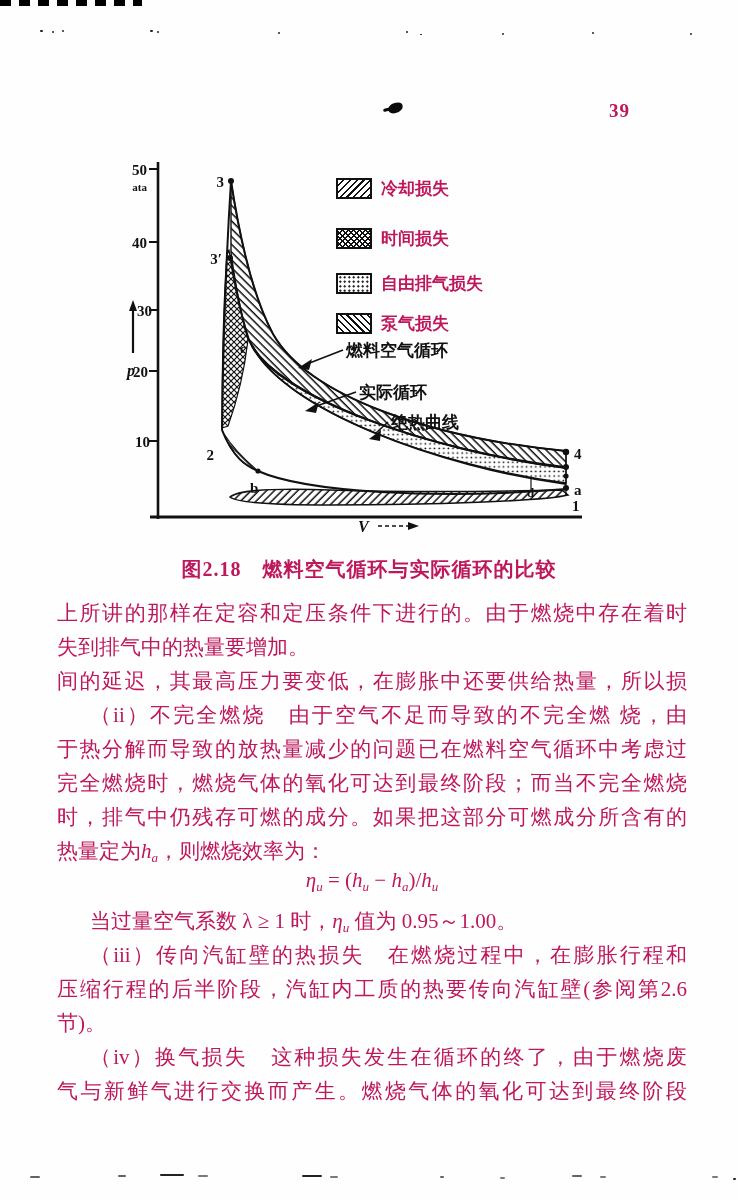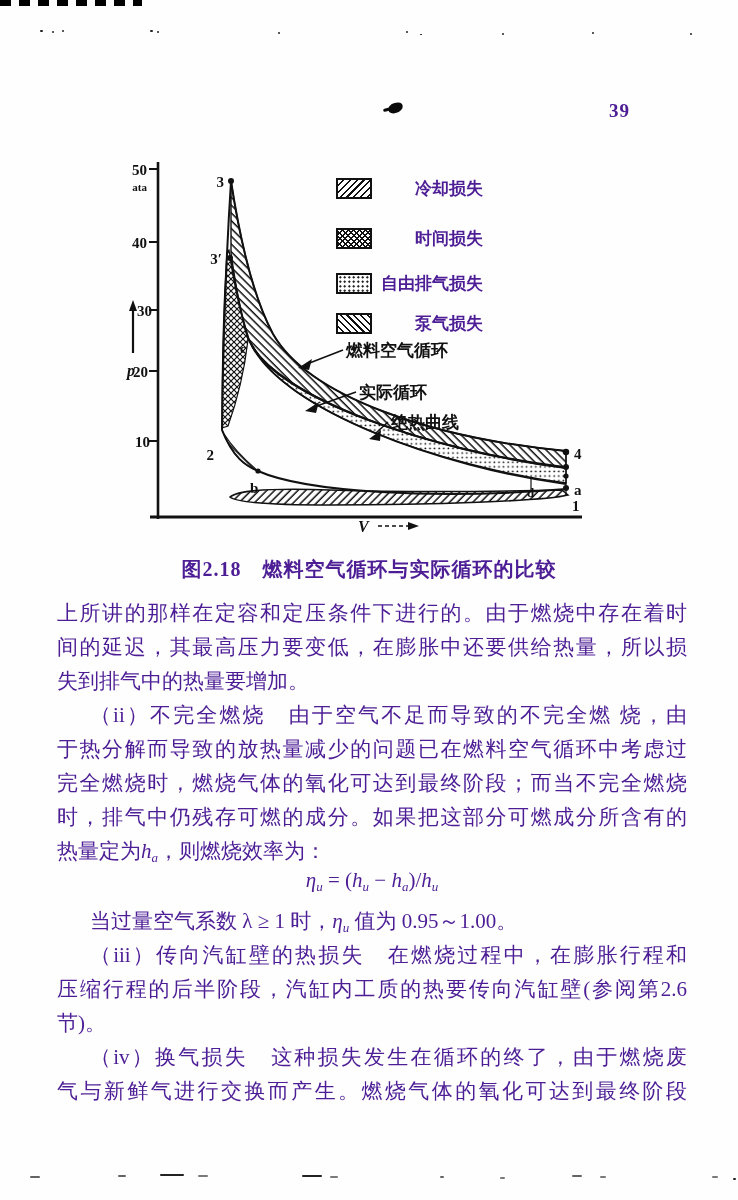--- a/index.html
+++ b/index.html
@@ -1,36 +1,36 @@
 <!DOCTYPE html>
 <html><head>
 <meta charset="utf-8">
 <style>
   html,body{margin:0;padding:0;background:#e8e8e4;}
   .page{position:relative;width:738px;height:1200px;background:#fefefe;margin:0 auto;
-        font-family:"Liberation Serif","DejaVu Serif",serif;color:#4c1d95;overflow:hidden;}
+        font-family:"Liberation Serif","DejaVu Serif",serif;color:#be185d;overflow:hidden;}
   
   .topbar{position:absolute;left:0;top:0;width:142px;height:6px;
           background:repeating-linear-gradient(90deg,#000 0 11px,transparent 11px 19px);}
   .speck{position:absolute;background:#222;border-radius:1px;}
   .inkblob{position:absolute;left:388px;top:103px;width:15px;height:10px;background:#0a0a0a;
            border-radius:55% 40% 60% 45%;transform:rotate(-14deg);}
   .inkblob::before{content:"";position:absolute;left:-5px;top:3px;width:7px;height:3px;background:#0a0a0a;border-radius:2px;}
   .pageno{position:absolute;left:609px;top:100px;font-size:19px;font-weight:bold;letter-spacing:1px;}
   
   .figsvg{position:absolute;left:95px;top:148px;width:560px;height:405px;}
   svg text{font-family:"Liberation Serif","DejaVu Serif",serif;fill:#111;}
   .tick{font-size:15px;font-weight:bold;}
   .unit{font-size:11px;font-weight:bold;}
   .axl{font-size:16px;font-style:italic;font-weight:bold;}
   .pt{font-size:15px;font-weight:bold;}
   .pts{font-size:13px;font-weight:bold;}
   .cjk{font-size:17px;font-weight:bold;}
   .legend{position:absolute;left:336px;top:178px;}
-  .leg-item{display:flex;align-items:center;gap:9px;justify-content:space-between;}
+  .leg-item{display:flex;align-items:center;gap:9px;}
   .leg-item + .leg-item{margin-top:29px;}
   .leg-item:nth-child(3){margin-top:24px;}
   .leg-item:nth-child(4){margin-top:19px;}
   .sw{width:36px;height:21px;border:2px solid #111;box-sizing:border-box;background:#fff;flex:0 0 auto;}
   .sw-cool{background-image:repeating-linear-gradient(135deg,transparent 0 3.2px,#111 3.2px 4.8px);}
   .sw-time{background-image:repeating-linear-gradient(135deg,transparent 0 2.6px,#111 2.6px 4px),
                             repeating-linear-gradient(45deg,transparent 0 2.6px,#111 2.6px 4px);}
   .sw-free{background-image:radial-gradient(circle,#111 0.9px,transparent 1.2px);background-size:4.5px 4.5px;}
   .sw-pump{background-image:repeating-linear-gradient(45deg,transparent 0 3.2px,#111 3.2px 4.8px);}
   .leg-label{font-size:17px;font-weight:bold;line-height:21px;}
@@ -191,22 +191,22 @@
     <div class="leg-item">
       <span class="sw sw-pump"></span>
       <span class="leg-label">泵气损失</span>
     </div>
   </div>
 
   <div class="caption">图2.18　燃料空气循环与实际循环的比较</div>
 
   <div class="bodytext" id="body-text">
       <div class="bl fill"><span>上所讲的那样在定容和定压条件下进行的。由于燃烧中存在着时</span></div>
+      <div class="bl"><span>失到排气中的热量要增加。</span></div>
       <div class="bl fill"><span>间的延迟，其最高压力要变低，在膨胀中还要供给热量，所以损</span></div>
-      <div class="bl"><span>失到排气中的热量要增加。</span></div>
       <div class="bl indent fill"><span>（ii）不完全燃烧　由于空气不足而导致的不完全燃 烧，由</span></div>
       <div class="bl fill"><span>于热分解而导致的放热量减少的问题已在燃料空气循环中考虑过</span></div>
       <div class="bl fill"><span>完全燃烧时，燃烧气体的氧化可达到最终阶段；而当不完全燃烧</span></div>
       <div class="bl fill"><span>时，排气中仍残存可燃的成分。如果把这部分可燃成分所含有的</span></div>
       <div class="bl"><span>热量定为</span><span class="it">h</span><span class="sub">a</span><span>，则燃烧效率为：</span></div>
       <div class="bl formula"><span class="it">η</span><span class="sub">u</span><span> = (</span><span class="it">h</span><span class="sub">u</span><span> − </span><span class="it">h</span><span class="sub">a</span><span>)/</span><span class="it">h</span><span class="sub">u</span></div>
       <div class="bl indent"><span>当过量空气系数 λ ≥ 1 时，</span><span class="it">η</span><span class="sub">u</span><span> 值为 0.95～1.00。</span></div>
       <div class="bl indent fill"><span>（iii）传向汽缸壁的热损失　在燃烧过程中，在膨胀行程和</span></div>
       <div class="bl fill"><span>压缩行程的后半阶段，汽缸内工质的热要传向汽缸壁(参阅第2.6</span></div>
       <div class="bl"><span>节)。</span></div>

